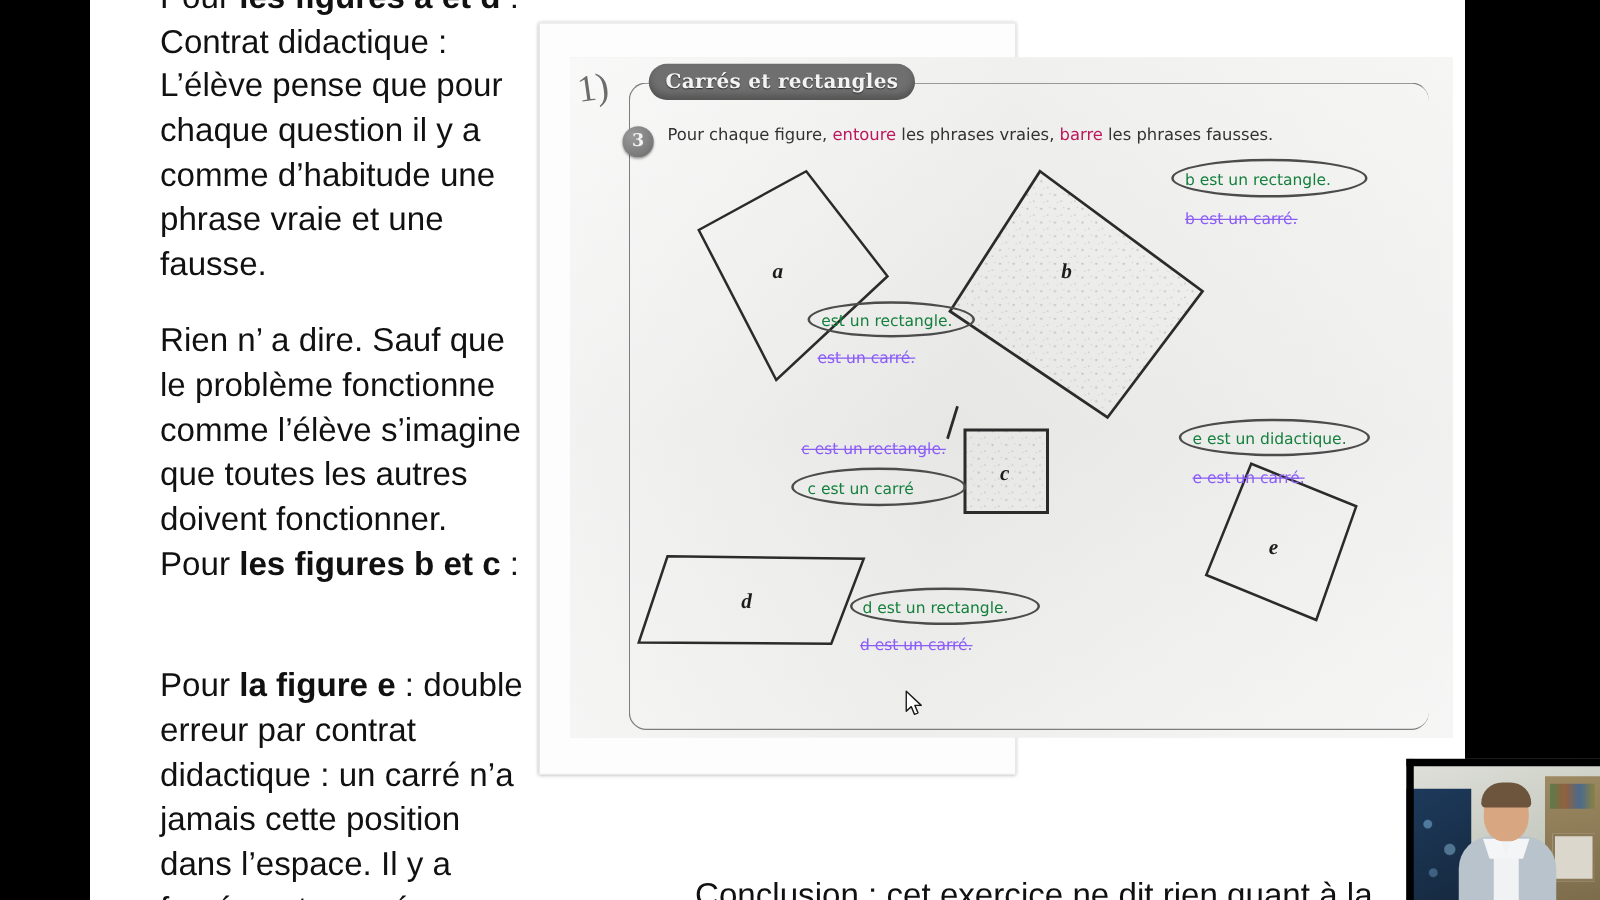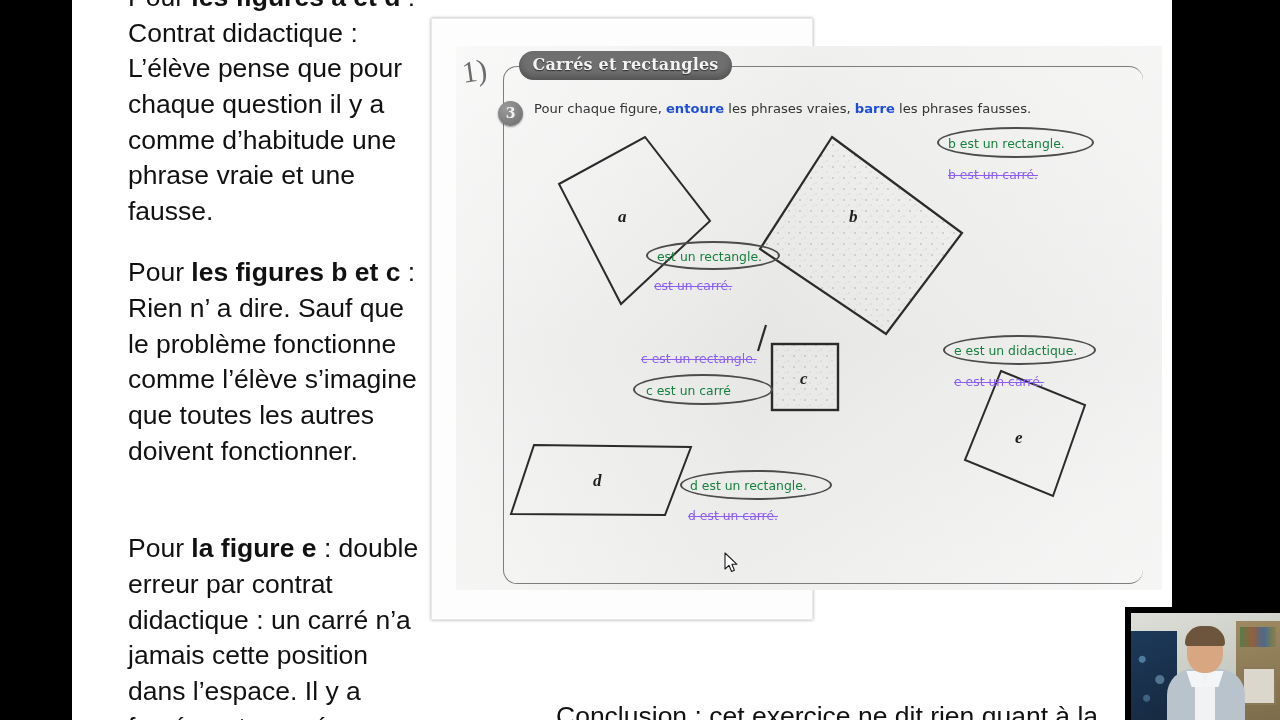--- a/index.html
+++ b/index.html
@@ -117,21 +117,21 @@
     text-align:center;line-height:25px;
     color:#f2f2f2;font-weight:bold;font-size:14px;
     font-family:"DejaVu Serif", serif;
   }
   .instr{
     position:absolute;left:78px;top:54px;width:560px;
     font-family:"DejaVu Sans", sans-serif;
     font-size:13.1px;line-height:1.38;
     color:#333;
   }
-  .instr b{font-weight:bold;color:#1d4ed8;}
+  .instr b{font-weight:normal;color:#be185d;}
 
   
   .fig{position:absolute;}
   .fig svg{display:block;overflow:visible;}
   .fig-label{
     position:absolute;
     font-family:"Liberation Serif", serif;
     font-size:17px;color:#1d1d1d;font-style:italic;font-weight:bold;
   }
 
@@ -187,24 +187,24 @@
 
   <div id="commentary">
 
     <p>
       <span>Pour </span><b>les figures a et d</b><span> :</span>
     </p>
     <p>Contrat didactique : L’élève pense que pour chaque question il y a comme d’habitude une phrase vraie et une fausse.</p>
 
     <div class="gap-sm"></div>
 
+    <p>Rien n’ a dire. Sauf que le problème fonctionne comme l’élève s’imagine que toutes les autres doivent fonctionner.</p>
     <p>
       <span>Pour </span><b>les figures b et c</b><span> :</span>
     </p>
-    <p>Rien n’ a dire. Sauf que le problème fonctionne comme l’élève s’imagine que toutes les autres doivent fonctionner.</p>
 
     <div class="gap-lg"></div>
 
     <p>
       <span>Pour </span><b>la figure e</b><span> : double</span>
     </p>
     <p>erreur par contrat didactique : un carré n’a jamais cette position dans l’espace. Il y a forcément une réponse juste.</p>
   </div>
 
   <div id="conclusion">

